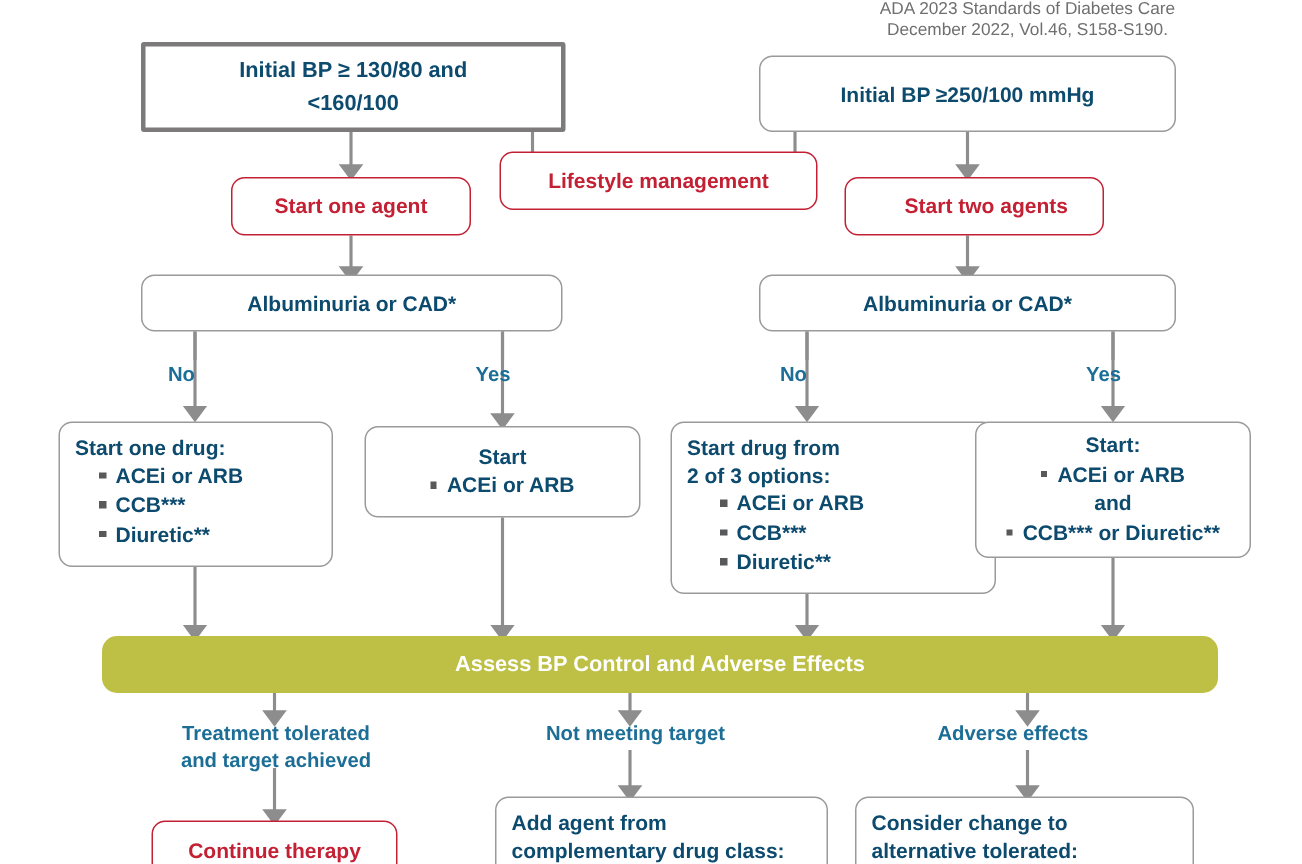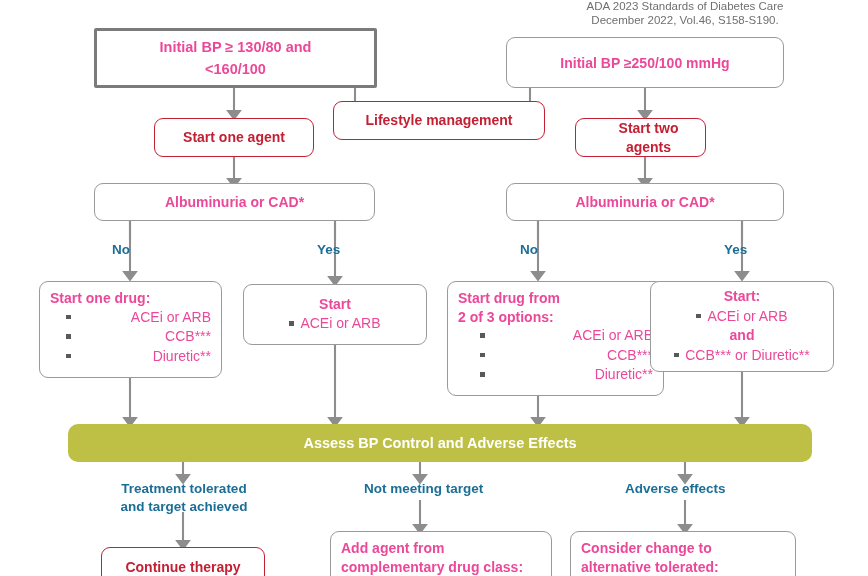--- a/index.html
+++ b/index.html
@@ -16,21 +16,21 @@
   .citation {
     position:absolute; top:0px; left:520px; width:330px;
     text-align:center; color:#6f6f6f; font-size:11.5px; line-height:13.5px;
   }
 
   
   .node {
     position:absolute; box-sizing:border-box;
     display:flex; align-items:center; justify-content:center;
     text-align:center;
-    color:#ec4899;
+    color:#0c4a6e;
     background:#ffffff;
     z-index:3;
   }
   .gray-thick {
     border:3.5px solid #7c7a7b; border-radius:2px;
     font-size:14.5px; font-weight:bold; line-height:22px;
   }
   .gray-thin {
     border:1.6px solid #9a9a9a; border-radius:9px;
     font-size:14px; font-weight:bold; line-height:20px;
@@ -42,22 +42,22 @@
   .olive {
     background:#bdc044; border:none; border-radius:10px;
     color:#ffffff; font-size:14.5px; font-weight:bold;
   }
 
   .inner { padding:0 6px; }
   .listbox { display:block; padding:7px 10px 8px 10px; }
   .listbox .hdr { font-size:14px; font-weight:bold; line-height:18.5px; }
   .listbox ul { margin:0; padding:0 0 0 16px; list-style:none; }
   .listbox li {
-    font-size:14px; font-weight:normal; line-height:19.5px;
-    position:relative; padding-left:11px;text-align:right;
+    font-size:14px; font-weight:bold; line-height:19.5px;
+    position:relative; padding-left:11px;
   }
   .listbox li:before {
     content:""; position:absolute; left:0; top:7px;
     width:4.5px; height:4.5px; background:#58595b;
   }
   .center-list { text-align:center; }
   .center-list ul { padding-left:0; }
   .center-list li { display:inline-block; padding-left:11px; }
   .left-list { text-align:left; }
 
@@ -138,21 +138,21 @@
   </div>
 
   <div class="node red-box" style="left:154px;top:118px;width:160px;height:39px;">
     <span class="inner">Start one agent</span>
   </div>
 
   <div class="node red-box" style="left:333px;top:101px;width:212px;height:39px;">
     <span class="inner">Lifestyle management</span>
   </div>
 
-  <div class="node red-box" style="left:575px;top:118px;width:131px;height:39px;padding-left:16px;">
+  <div class="node red-box" style="left:563px;top:118px;width:173px;height:39px;padding-left:16px;">
     <span class="inner">Start two agents</span>
   </div>
 
   <div class="node gray-thin" style="left:94px;top:183px;width:281px;height:38px;">
     <span class="inner">Albuminuria or CAD*</span>
   </div>
 
   <div class="node gray-thin" style="left:506px;top:183px;width:278px;height:38px;">
     <span class="inner">Albuminuria or CAD*</span>
   </div>

